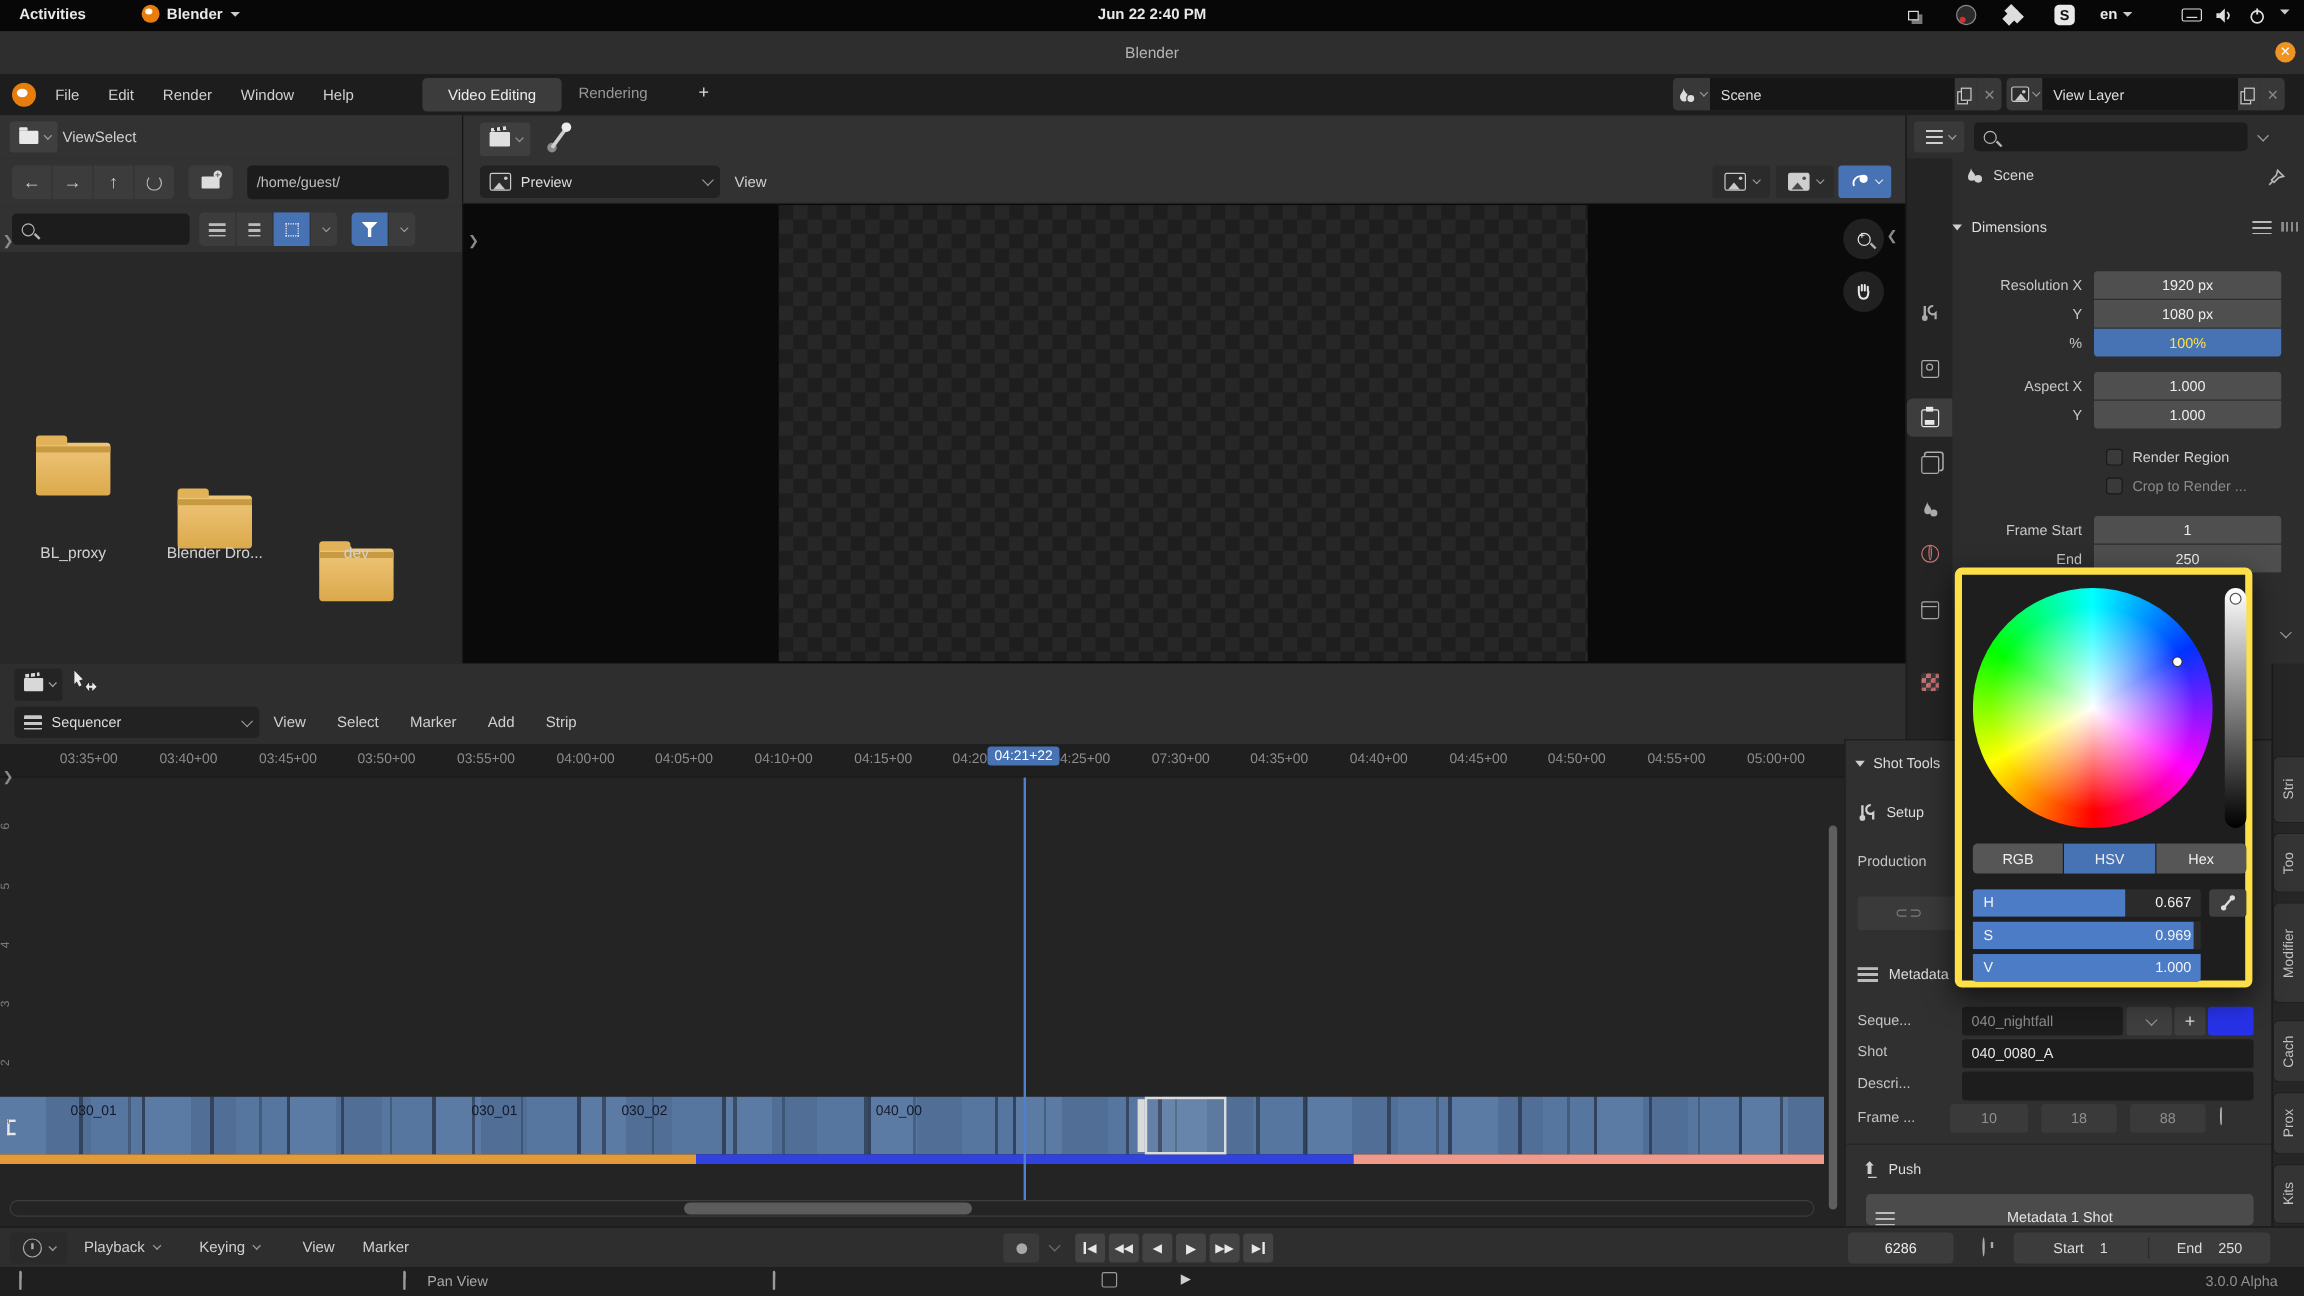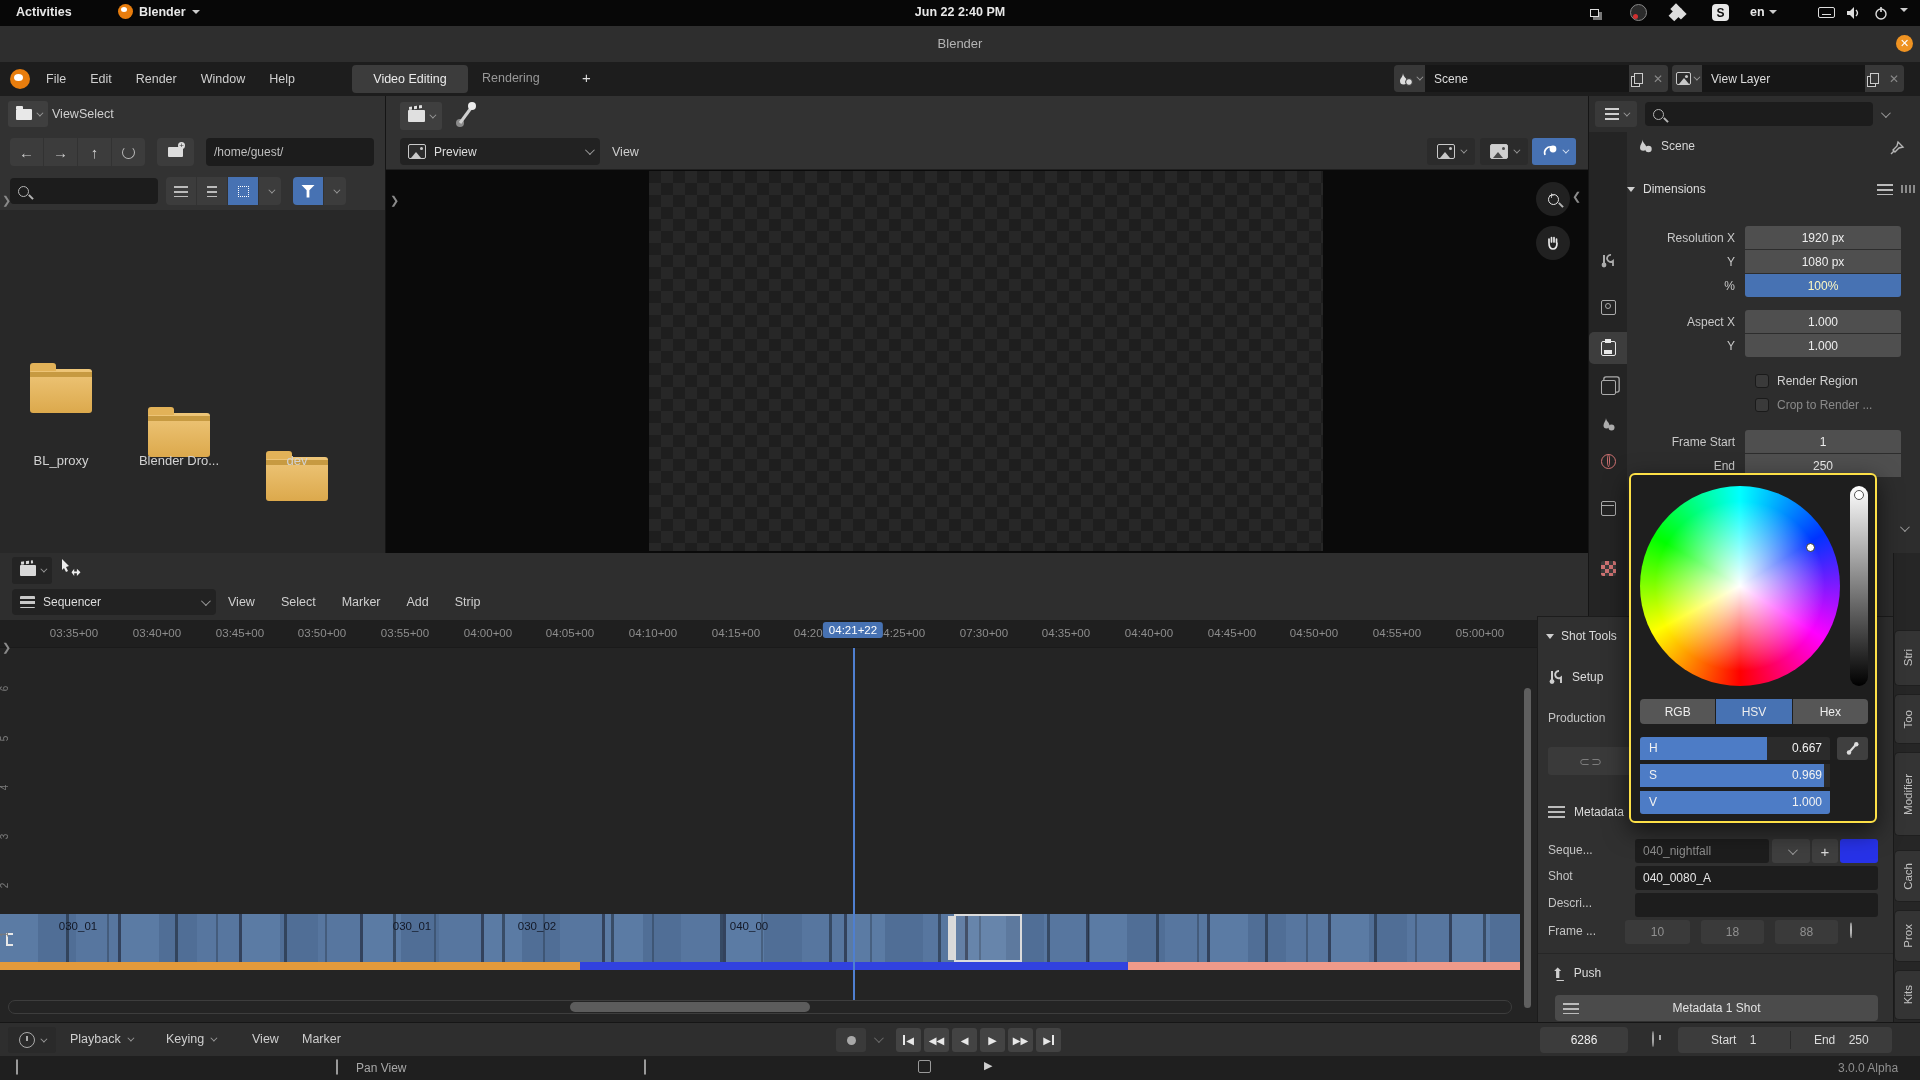--- a/index.html
+++ b/index.html
@@ -67,21 +67,21 @@
   .pic.checker2 { border:none; background:
       linear-gradient(45deg,#cf7272 25%,transparent 25%,transparent 75%,#cf7272 75%),
       linear-gradient(45deg,#cf7272 25%,#3a3a3a 25%,#3a3a3a 75%,#cf7272 75%);
       background-size:8px 8px; background-position:0 0,4px 4px; }
   .prow { position:absolute; display:flex; align-items:center; }
   .prow .lab { width:118px; text-align:right; padding-right:10px; }
   .prow .val { width:156px; height:23px; }
   .check { width:14px; height:14px; background:#3a3a3a; border:1px solid #1a1a1a; border-radius:3px; margin-right:8px; }
 
   
-  #picker { left:1629px; top:473px; width:248px; height:350px; background:#1e1e1e; border:2px solid #fde047; border-radius:6px; box-shadow:0 8px 24px rgba(0,0,0,.6); z-index:60; }
+  #picker { left:1629px; top:473px; width:248px; height:350px; background:#1e1e1e; border:6px solid #fde047; border-radius:6px; box-shadow:0 8px 24px rgba(0,0,0,.6); z-index:60; }
   #wheel { position:absolute; left:9px; top:11px; width:200px; height:200px; border-radius:50%;
       background: radial-gradient(circle at 50% 50%, rgba(255,255,255,1) 0%, rgba(255,255,255,0) 60%),
       conic-gradient(from 0deg, #00ffff, #0033ff 58deg, #ff00ff 122deg, #ff0000 180deg, #ffff00 242deg, #00ff00 300deg, #00ffff 360deg); }
   #vslider { position:absolute; left:219px; top:11px; width:18px; height:200px; border-radius:9px; background:linear-gradient(#ffffff,#000000); }
   #vknob { position:absolute; left:223px; top:15px; width:10px; height:10px; border-radius:50%; background:#fff; border:1.5px solid #555; }
   #wheel-dot { position:absolute; width:9px; height:9px; border-radius:50%; background:#fff; border:1.5px solid #333; }
   .picktab { height:25px; flex:1; display:flex; align-items:center; justify-content:center; background:#565656; color:#eee; }
   .picktab.on { background:#4772b3; }
   .slider { position:relative; height:23px; background:#2b2b2b; border-radius:3px; overflow:hidden; color:#f2f2f2; }
   .slider .fill { position:absolute; left:0; top:0; bottom:0; background:#4d7cc6; }
@@ -419,21 +419,21 @@
     <div class="prow" style="left:38px;top:130px;">
       <span class="lab">Resolution X</span>
       <span class="val vfld" style="border-radius:3px 3px 0 0;">1920 px</span>
     </div>
     <div class="prow" style="left:38px;top:154px;">
       <span class="lab">Y</span>
       <span class="val vfld" style="border-radius:0;">1080 px</span>
     </div>
     <div class="prow" style="left:38px;top:178px;">
       <span class="lab">%</span>
-      <span class="val vfld" style="border-radius:0 0 3px 3px;background:#4772b3;color:#fef9c3;">100%</span>
+      <span class="val vfld" style="border-radius:0 0 3px 3px;background:#4772b3;color:#fde047;">100%</span>
     </div>
     <div class="prow" style="left:38px;top:214px;">
       <span class="lab">Aspect X</span>
       <span class="val vfld" style="border-radius:3px 3px 0 0;">1.000</span>
     </div>
     <div class="prow" style="left:38px;top:238px;">
       <span class="lab">Y</span>
       <span class="val vfld" style="border-radius:0 0 3px 3px;">1.000</span>
     </div>
     <div class="prow" style="left:166px;top:278px;">
@@ -566,21 +566,21 @@
     <span class="abs sb-lab" style="left:10px;top:307px;">Frame ...</span>
     <div class="abs sb-fld sb-gray" style="left:87px;top:303px;width:65px;">10</div>
     <div class="abs sb-fld sb-gray" style="left:163px;top:303px;width:63px;">18</div>
     <div class="abs sb-fld sb-gray" style="left:237px;top:303px;width:63px;">88</div>
     <span class="abs" style="left:312px;top:306px;"><span class="refresh" style="width:15px;height:15px;"></span></span>
     <div style="position:absolute;left:0;top:336px;width:100%;border-top:1px solid #262626;"></div>
     <div class="row" style="position:absolute;left:14px;top:348px;gap:10px;">
       <span style="color:#cfcfcf;font-size:14px;">⬆̲</span>
       <span style="color:#dcdcdc;">Push</span>
     </div>
-    <div class="abs btn" style="left:17px;top:378px;width:323px;height:26px;background:#4b4b4b;border-radius:4px;">
+    <div class="abs btn" style="left:17px;top:378px;width:323px;height:26px;background:#4b4b4b;border-radius:4px;align-items:flex-end;">
       <span class="lines3" style="width:16px;position:absolute;left:8px;"></span>
       <span style="color:#e4e4e4;">Metadata 1 Shot</span>
     </div>
   </div>
 
   <div id="tabcol" class="abs">
       <div class="vtab" style="top: 77px; height: 56px;">
         <span>Stri</span>
       </div>
       <div class="vtab" style="top: 141px; height: 50px;">

